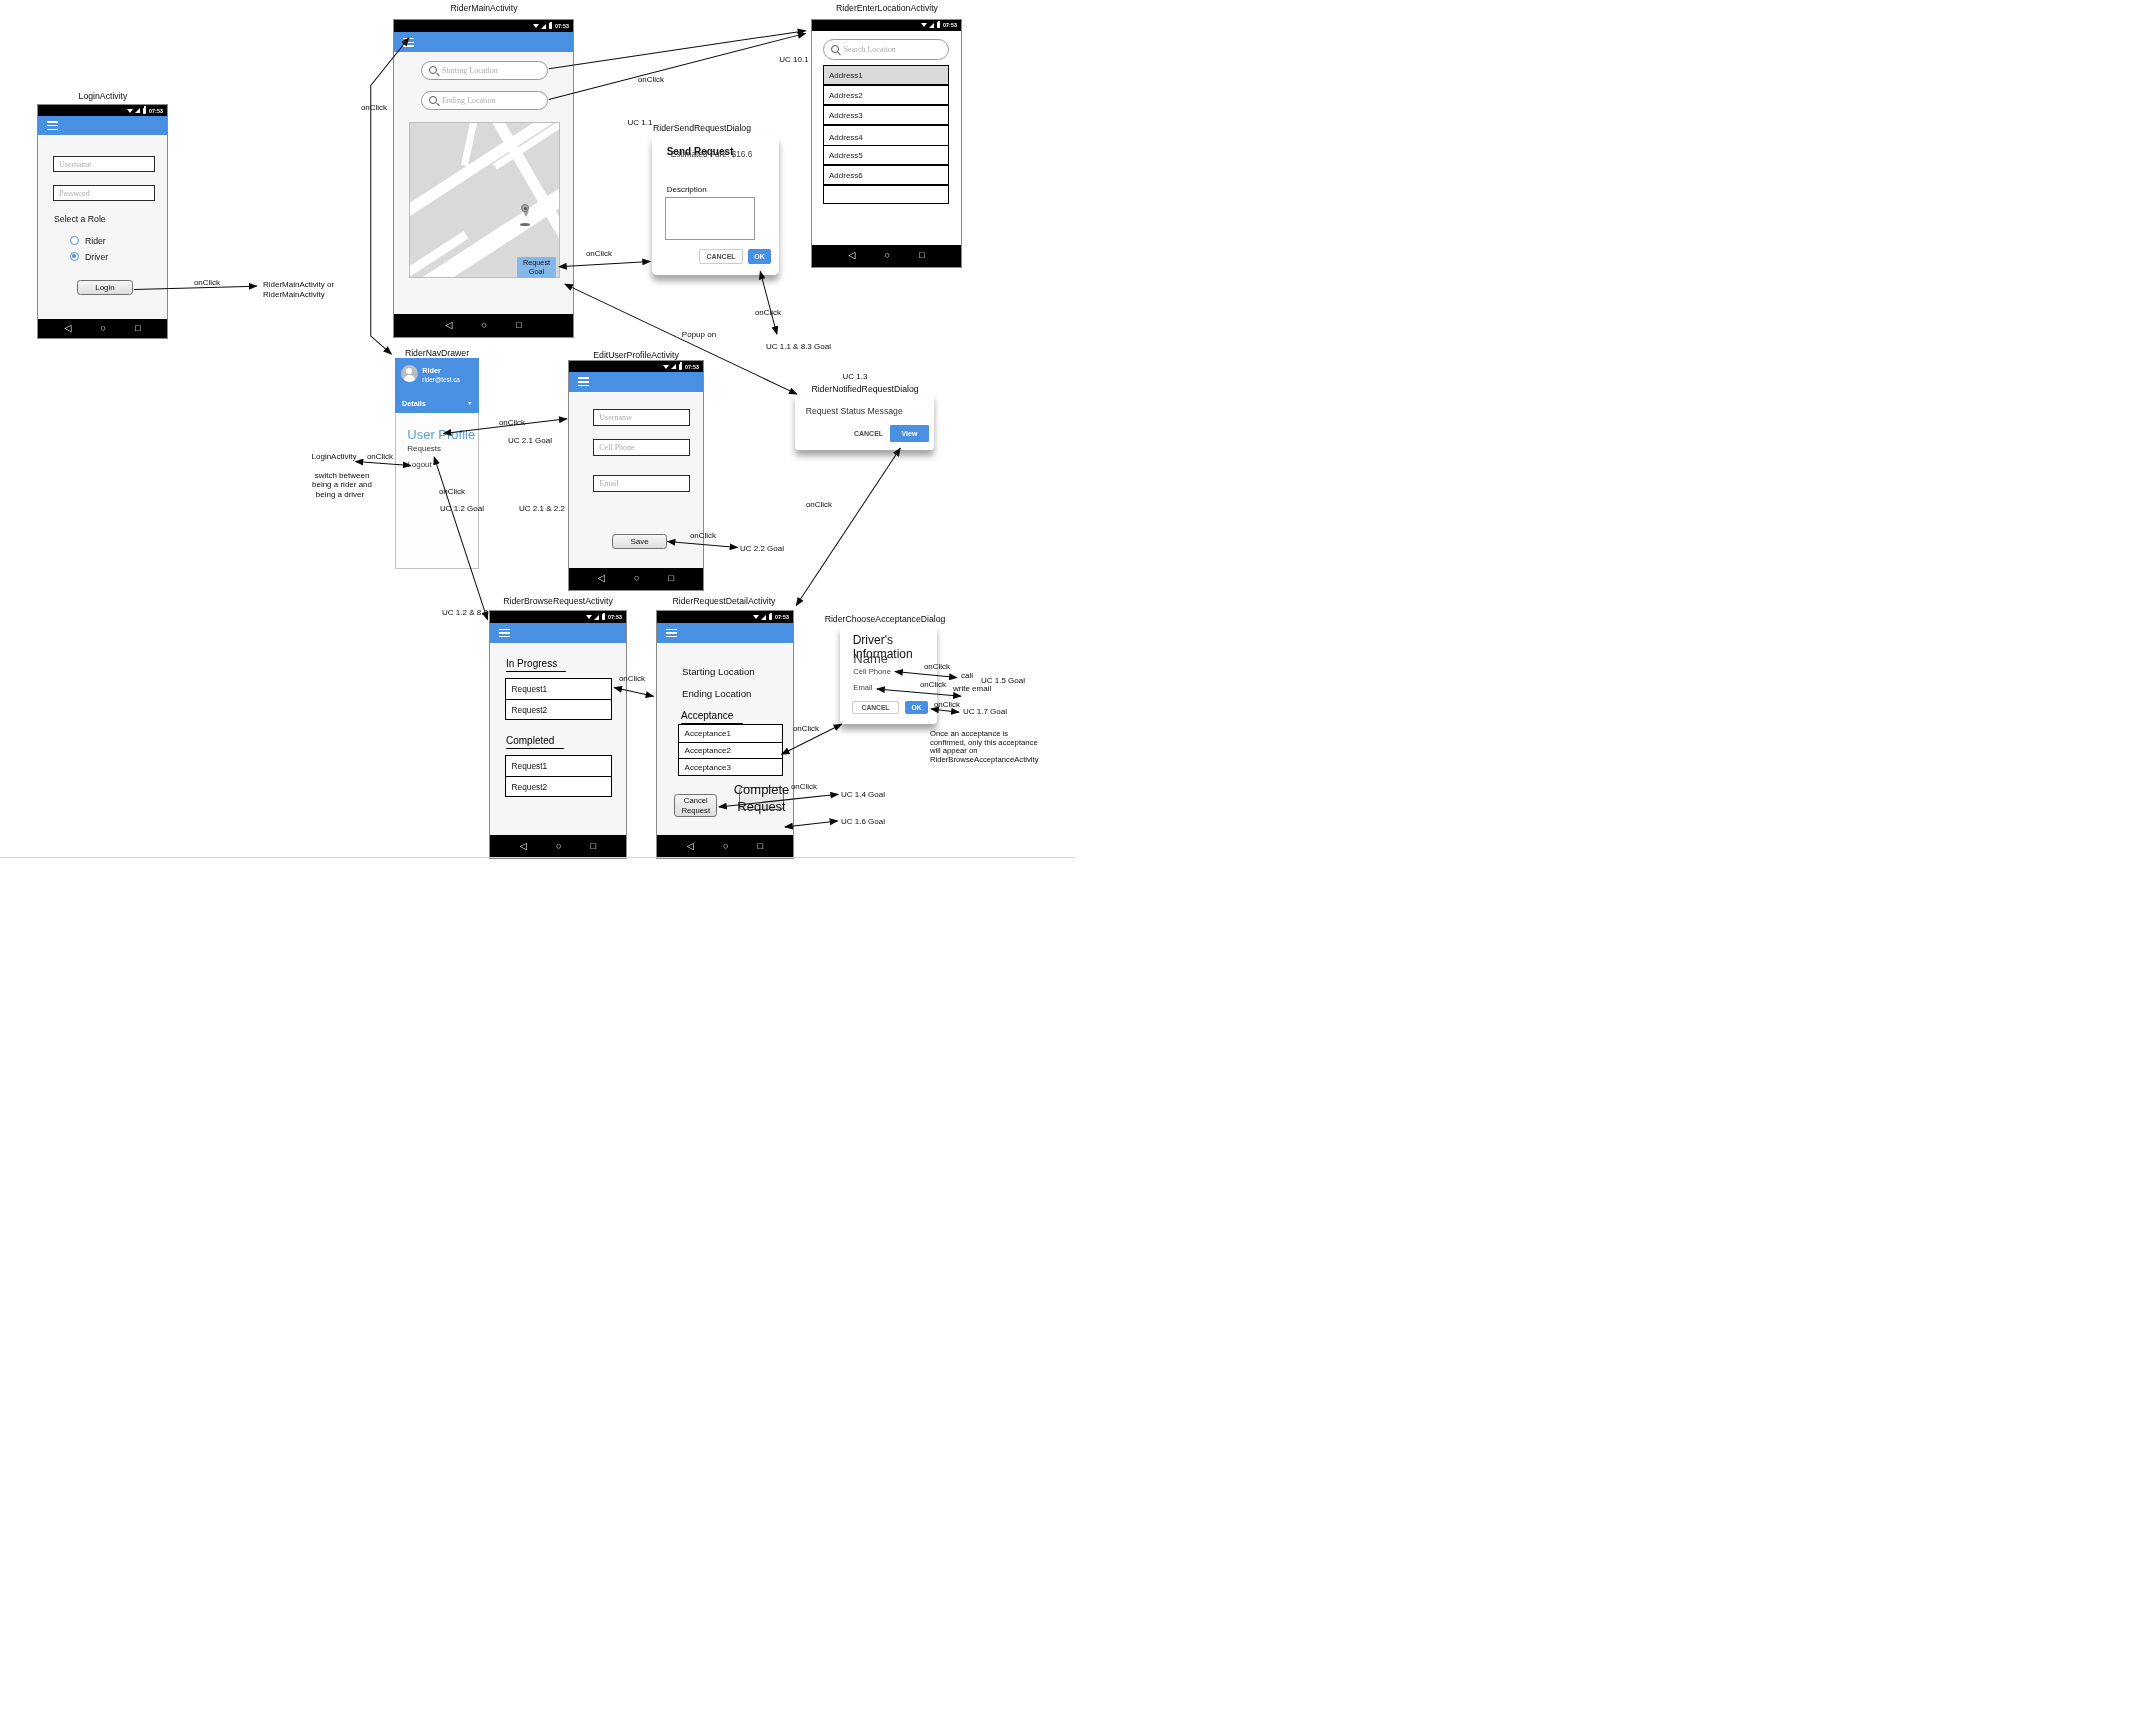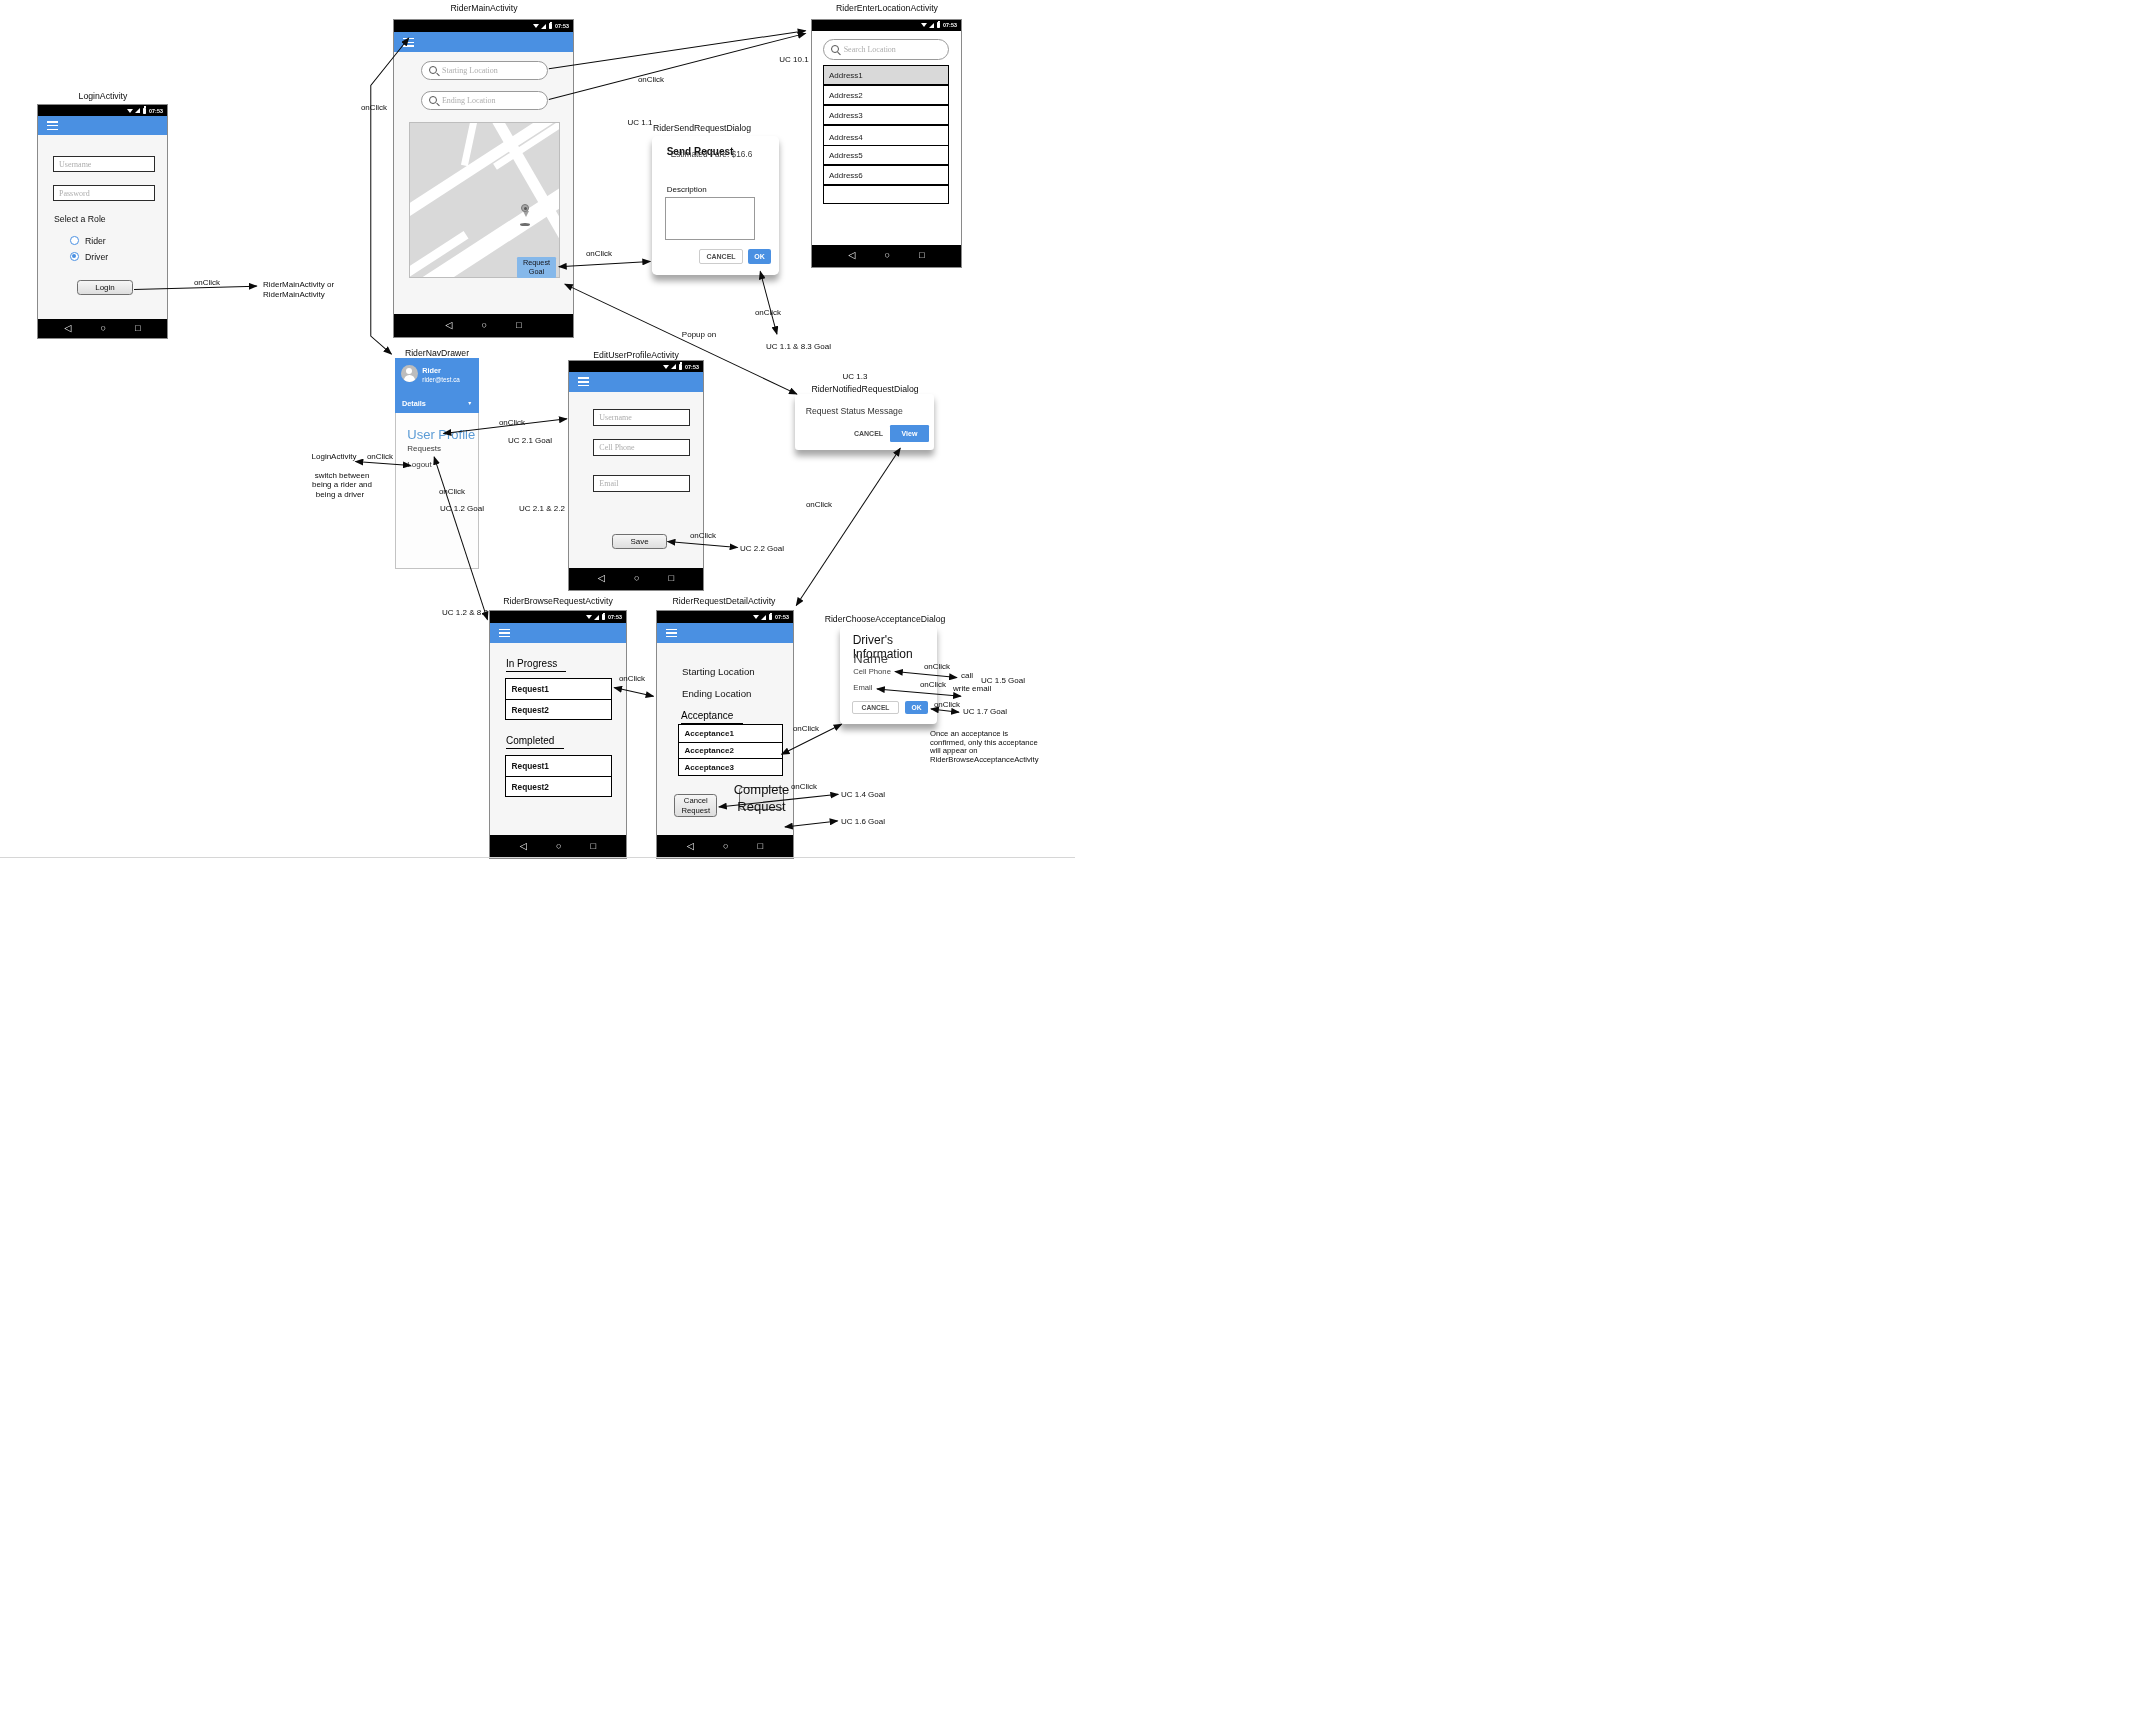--- a/index.html
+++ b/index.html
@@ -45,21 +45,21 @@
   .dialog{position:absolute;background:#fff;border-radius:4.7px;box-shadow:0 5.3px 6.7px rgba(0,0,0,.35);z-index:30;}
   .map{position:absolute;background:#d9d9d9;border:0.7px solid #bdbdbd;overflow:hidden;box-sizing:border-box;}
   .road{position:absolute;background:#fff;}
   .pin-head{position:absolute;width:8.7px;height:8.7px;background:#a8a8a8;border:0.7px solid #787878;border-radius:50%;box-sizing:border-box;z-index:3;}
   .pin-head::after{content:'';position:absolute;left:2px;top:2px;width:3.3px;height:3.3px;background:#555;border-radius:50%;}
   .pin-tail{position:absolute;width:0;height:0;border-left:3.3px solid transparent;border-right:3.3px solid transparent;border-top:6.7px solid #a0a0a0;z-index:2;}
   .pin-shadow{position:absolute;width:10px;height:3.3px;background:#6e6e6e;border-radius:50%;z-index:1;}
   .list-row{position:absolute;background:#fff;border:0.7px solid #000;display:flex;align-items:center;padding-left:5.3px;font-size:8px;color:#222;box-sizing:border-box;}
   .ul-head{position:absolute;font-size:10px;color:#000;border-bottom:1.1px solid #000;padding:0 9.3px 2px 0;}
   .boxlist{position:absolute;border:1px solid #000;background:#fff;box-sizing:border-box;}
-  .boxlist .row{display:flex;align-items:center;padding-left:5.3px;font-size:8.3px;color:#111;border-top:0.7px solid #000;box-sizing:border-box;font-weight:bold;}
+  .boxlist .row{display:flex;align-items:center;padding-left:5.3px;font-size:8.3px;color:#111;border-top:0.7px solid #000;box-sizing:border-box;}
   .boxlist .row:first-child{border-top:none;}
   .avatar{position:absolute;width:17.3px;height:17.3px;border-radius:50%;background:#bdbdbd;overflow:hidden;}
   .avatar::before{content:'';position:absolute;left:5.7px;top:3px;width:6px;height:6px;background:#fff;border-radius:50%;}
   .avatar::after{content:'';position:absolute;left:3px;top:10px;width:11.3px;height:8px;background:#fff;border-radius:5.3px 5.3px 0 0;}
   .drawer{position:absolute;background:#fdfdfd;border:0.7px solid #c3c3c3;box-sizing:border-box;z-index:20;}
   .drawer-top{position:absolute;left:-0.7px;top:-0.7px;right:-0.7px;background:#4a90e2;color:#fff;}
   svg.overlay{position:absolute;left:0;top:0;z-index:50;pointer-events:none;}
   .bottom-rule{position:absolute;left:0;top:857px;width:1075px;border-top:0.7px solid #d6d6d6;}
 </style>
 </head>

